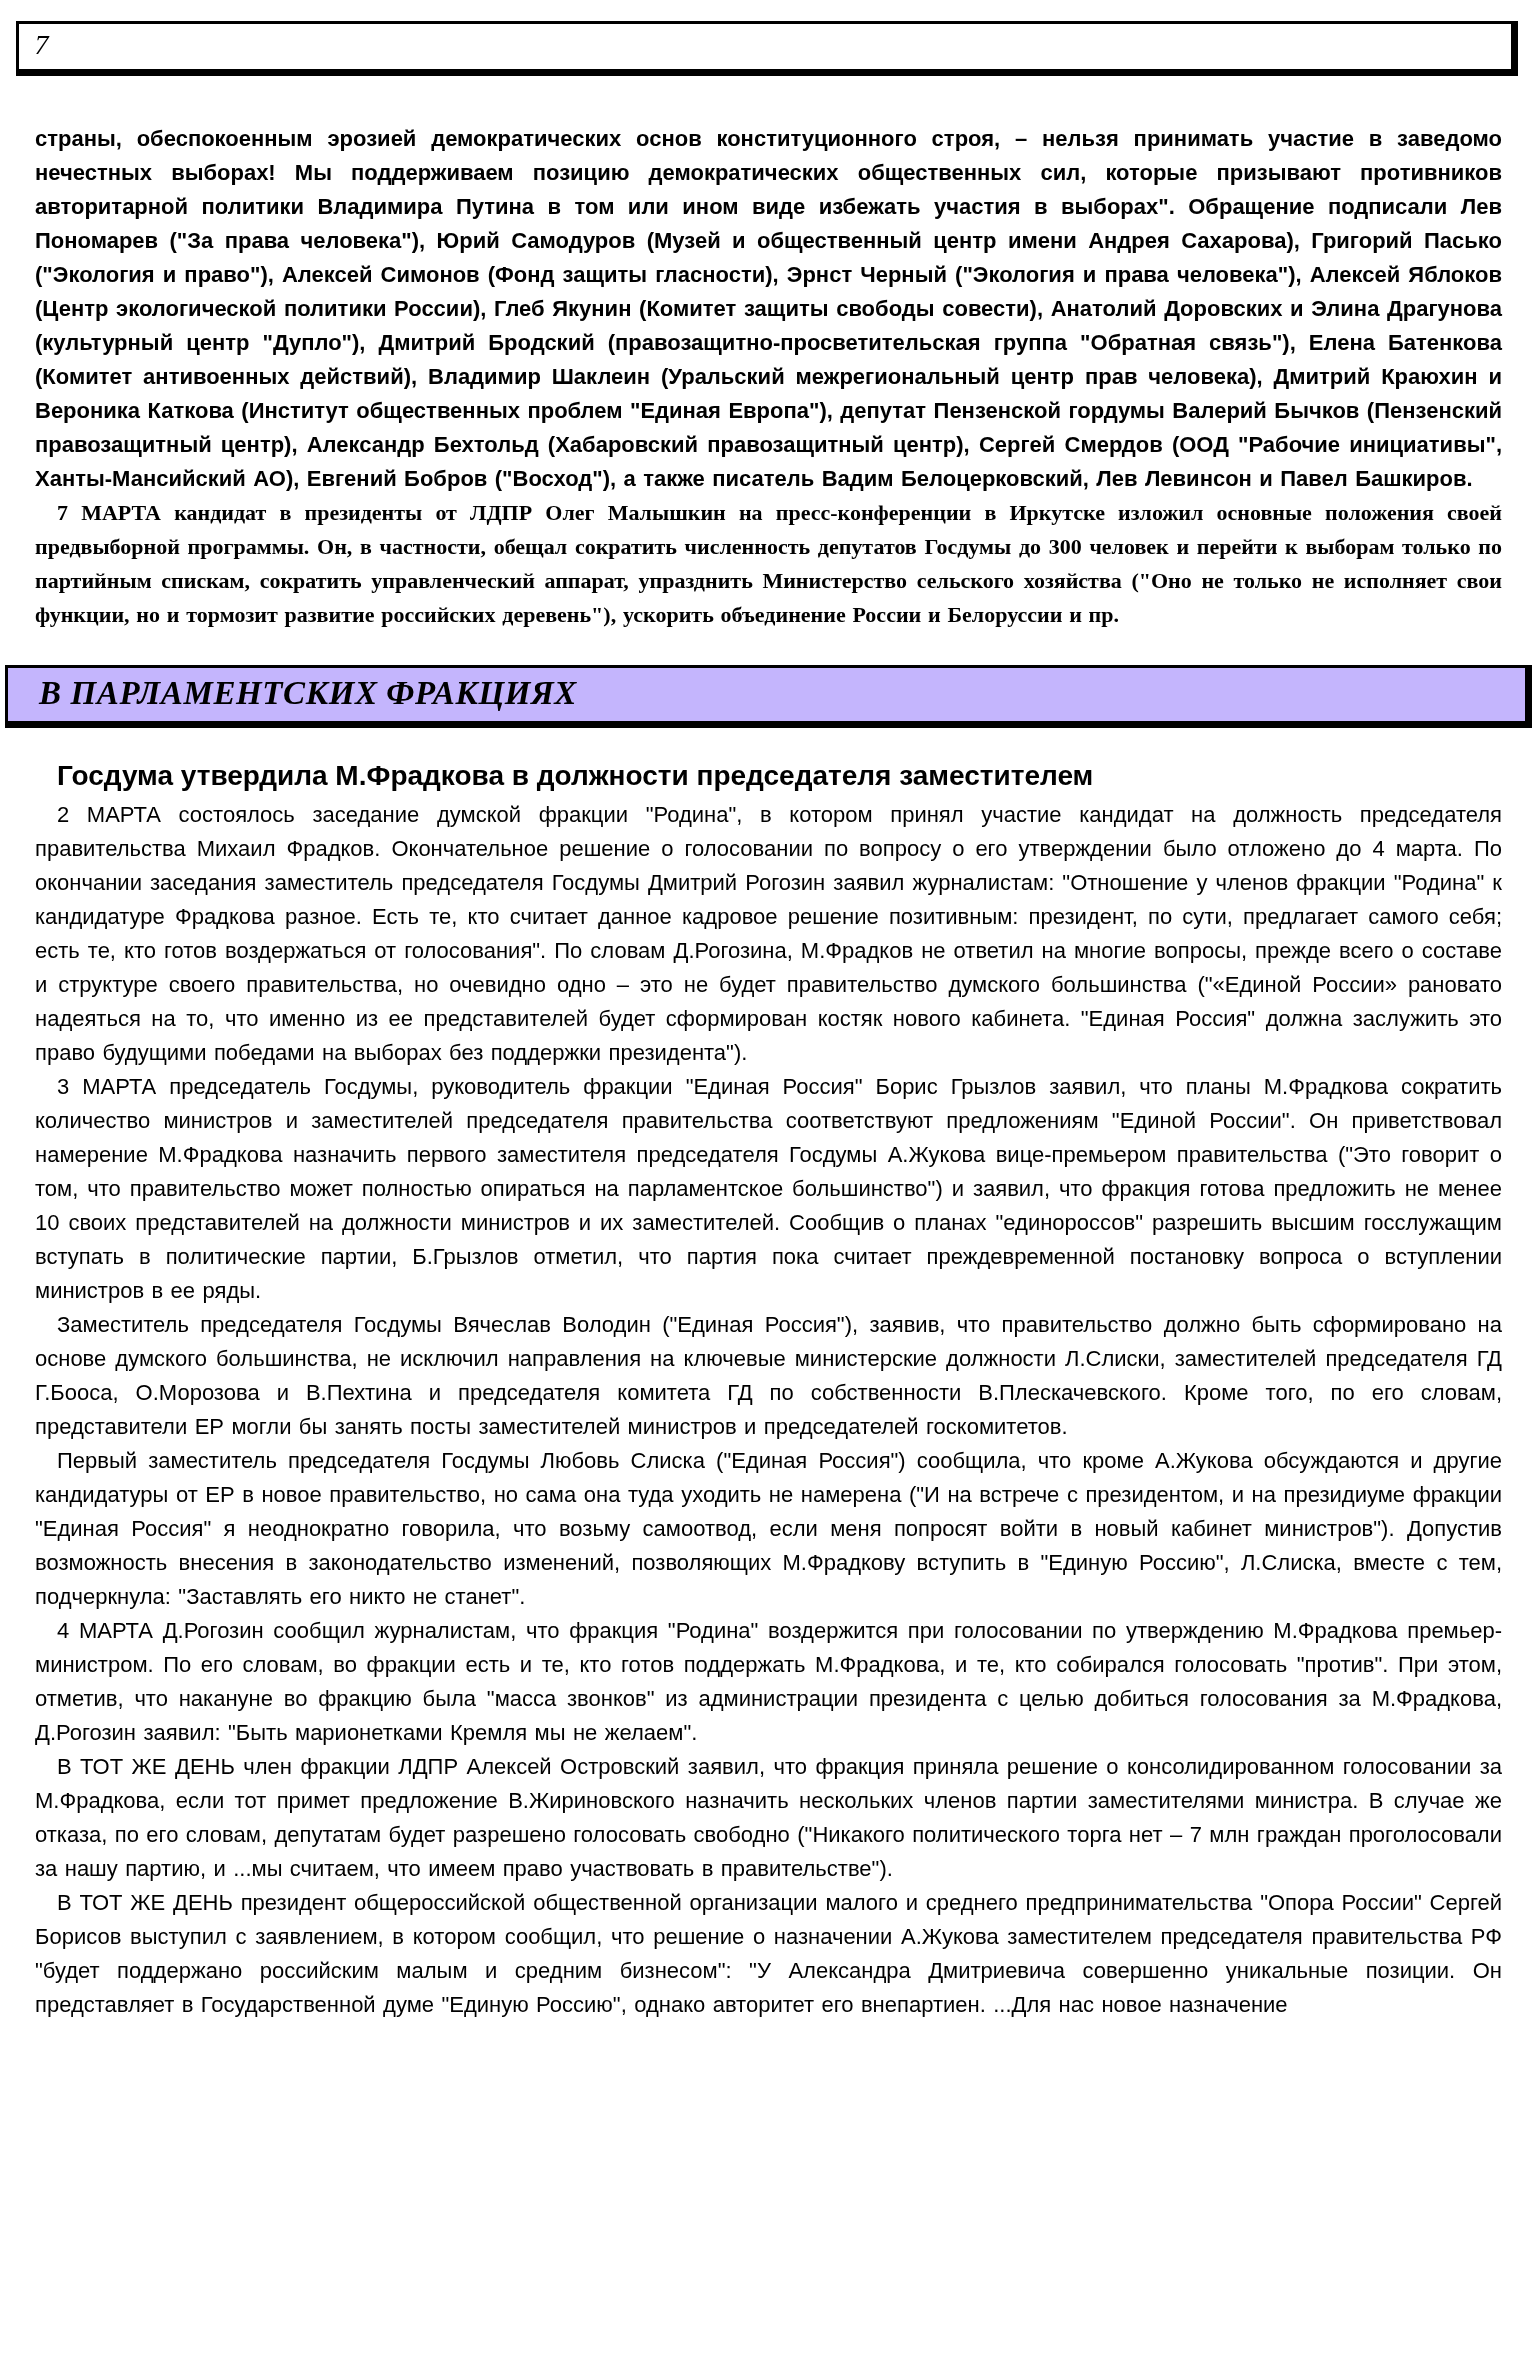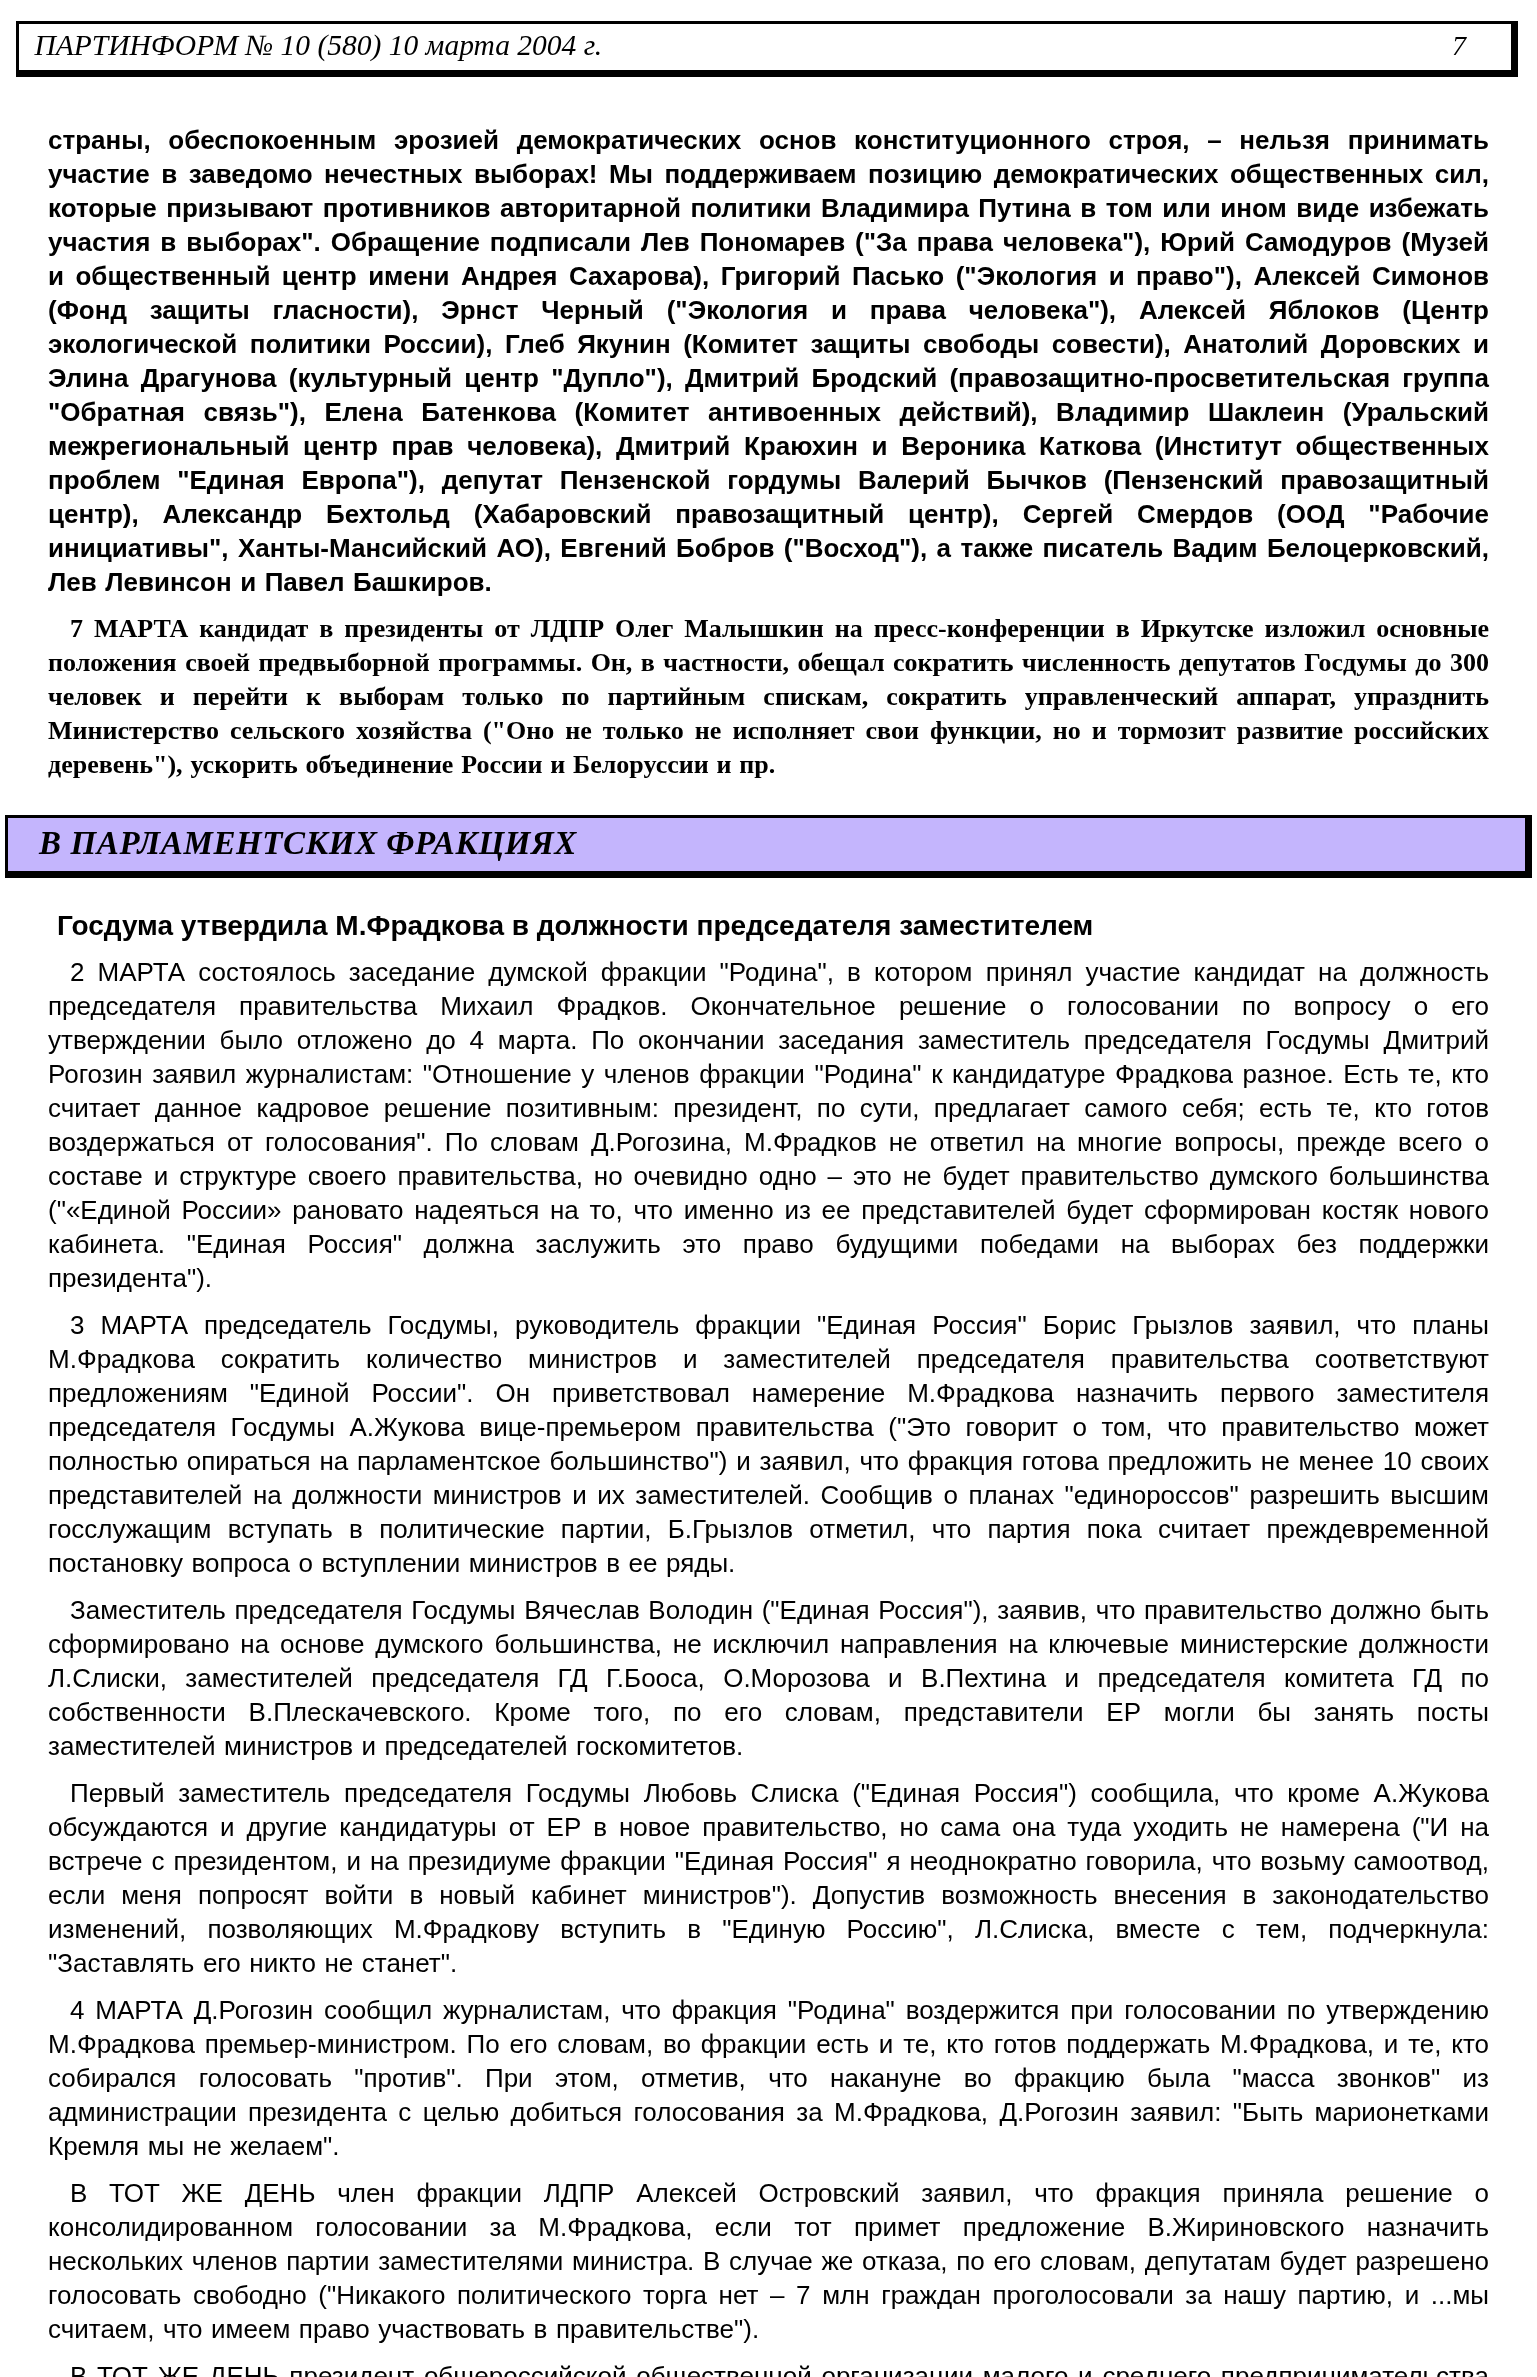--- a/index.html
+++ b/index.html
@@ -19,22 +19,22 @@
     font-family:"Liberation Serif", serif;
     font-style:italic;
     font-size:29.5px;
     background:#ffffff;
   }
   .header-title { white-space:nowrap; }
   .header-page-num { font-size:28px; }
   .content { margin:0 35px; }
   .content.first { margin-top:46px; }
   p.doc {
-    font-size:26px; line-height:34px;
-    text-align:justify; margin:13px;
+    font-size:22px; line-height:34px;
+    text-align:justify; margin:0;
     word-spacing:1.3px;
   }
   p.lead { font-weight:bold; }
   .indent { text-indent:22px; }
   .gap-top { margin-top:32px;font-family:Liberation Serif, serif; }
   .section-bar {
     margin:33px 5.1px 0 5.1px;
     border:3.8px solid #000;
     border-right-width:7px;
     border-bottom-width:7px;
@@ -53,21 +53,20 @@
     font-size:28px;
     font-weight:bold;
     line-height:33px;
     font-family:"Liberation Sans", sans-serif;
   }
 </style>
 </head>
 <body>
 
 <header class="header-box">
-  <span class="header-title">ПАРТИНФОРМ № 10 (580) 10 марта 2004 г.</span>
   <span class="header-page-num">7</span>
 </header>
 
 <main class="content first">
   <p class="doc lead">страны, обеспокоенным эрозией демократических основ конституционного строя, – нельзя принимать участие в заведомо нечестных выборах! Мы поддерживаем позицию демократических общественных сил, которые призывают противников авторитарной политики Владимира Путина в том или ином виде избежать участия в выборах". Обращение подписали Лев Пономарев ("За права человека"), Юрий Самодуров (Музей и общественный центр имени Андрея Сахарова), Григорий Пасько ("Экология и право"), Алексей Симонов (Фонд защиты гласности), Эрнст Черный ("Экология и права человека"), Алексей Яблоков (Центр экологической политики России), Глеб Якунин (Комитет защиты свободы совести), Анатолий Доровских и Элина Драгунова (культурный центр "Дупло"), Дмитрий Бродский (правозащитно-просветительская группа "Обратная связь"), Елена Батенкова (Комитет антивоенных действий), Владимир Шаклеин (Уральский межрегиональный центр прав человека), Дмитрий Краюхин и Вероника Каткова (Институт общественных проблем "Единая Европа"), депутат Пензенской гордумы Валерий Бычков (Пензенский правозащитный центр), Александр Бехтольд (Хабаровский правозащитный центр), Сергей Смердов (ООД "Рабочие инициативы", Ханты-Мансийский АО), Евгений Бобров ("Восход"), а также писатель Вадим Белоцерковский, Лев Левинсон и Павел Башкиров.</p>
   <p class="doc lead indent gap-top">7 МАРТА кандидат в президенты от ЛДПР Олег Малышкин на пресс-конференции в Иркутске изложил основные положения своей предвыборной программы. Он, в частности, обещал сократить численность депутатов Госдумы до 300 человек и перейти к выборам только по партийным спискам, сократить управленческий аппарат, упразднить Министерство сельского хозяйства ("Оно не только не исполняет свои функции, но и тормозит развитие российских деревень"), ускорить объединение России и Белоруссии и пр.</p>
 </main>
 
 <div class="section-bar">
   <span>В ПАРЛАМЕНТСКИХ ФРАКЦИЯХ</span>

